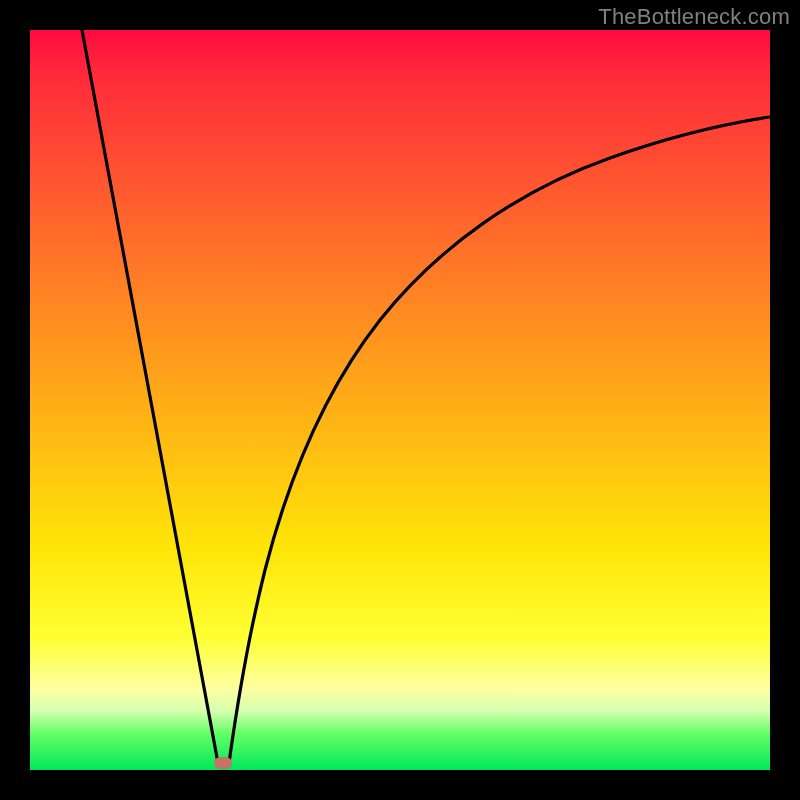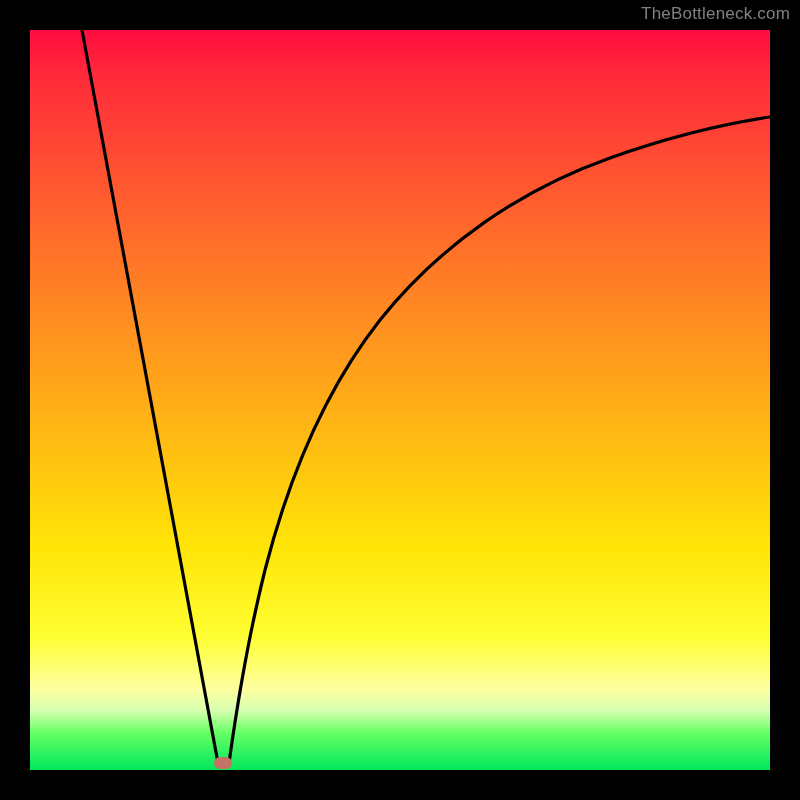--- a/index.html
+++ b/index.html
@@ -37,21 +37,21 @@
       #d6ffb0 92%,
       #66ff66 95%,
       #00e85a 100%
     );
   }
   .watermark {
     position: absolute;
     top: 4px;
     right: 10px;
     color: #808080;
-    font-size: 17px;
+    font-size: 22px;
     font-weight: 500;
     letter-spacing: 0.2px;
     user-select: none;
   }
   svg.curve {
     position: absolute;
     left: 0;
     top: 0;
     width: 740px;
     height: 740px;

